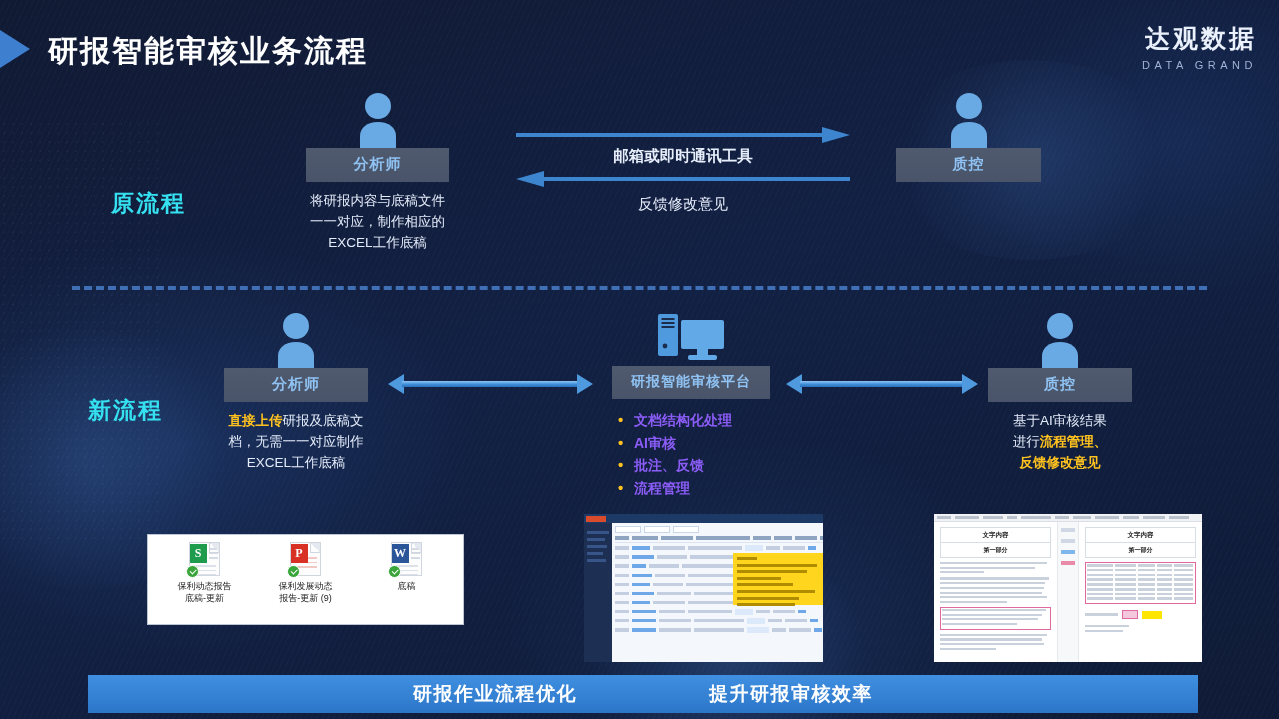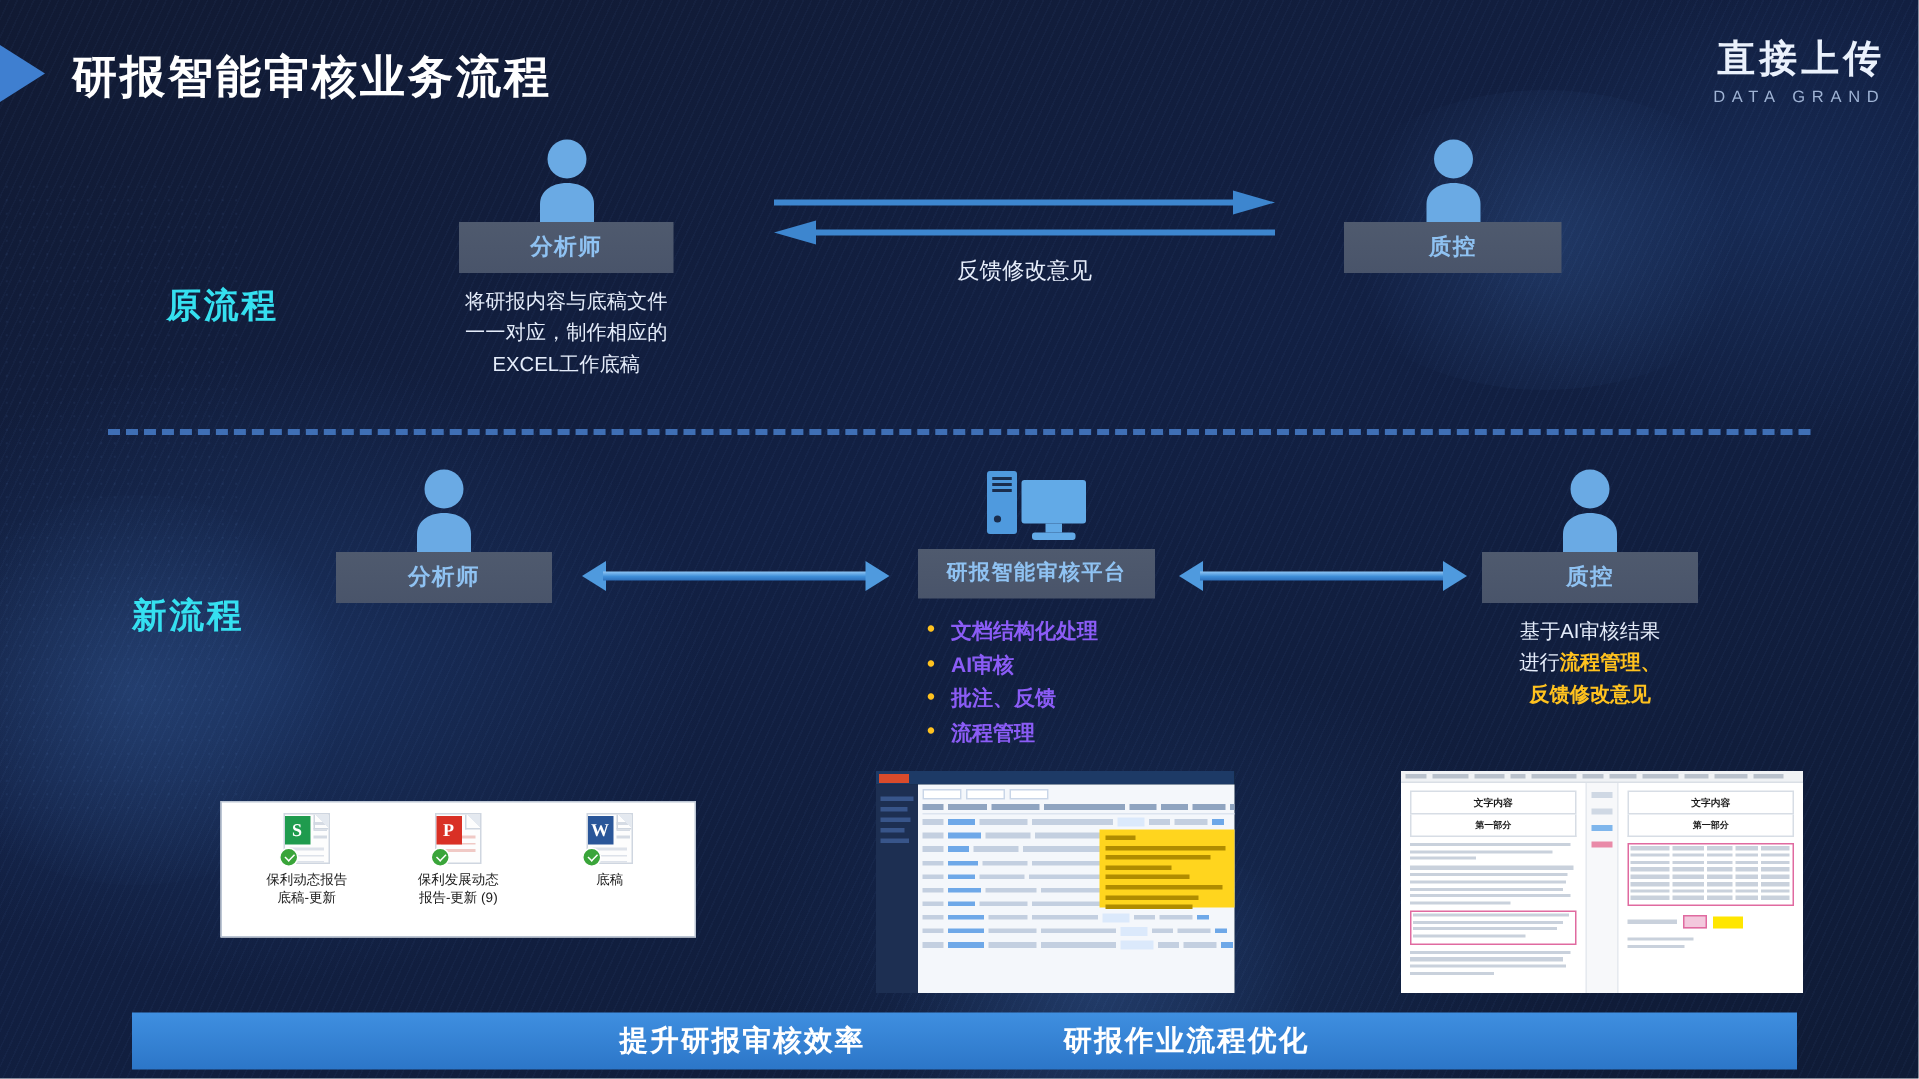--- a/index.html
+++ b/index.html
@@ -232,21 +232,21 @@
 
 <div class="bg-texture"></div>
 <div class="bg-dots"></div>
 <div class="bg-blob" style="left:-60px;top:330px;width:300px;height:260px;"></div>
 <div class="bg-blob" style="left:560px;top:560px;width:340px;height:200px;"></div>
 <div class="bg-blob" style="left:880px;top:60px;width:300px;height:200px;"></div>
 
 <div class="header-tri"></div>
 <div class="page-title">研报智能审核业务流程</div>
 <div class="logo">
-  <div class="logo-cn">直接上传</div>
+  <div class="logo-cn">达观数据</div>
   <div class="logo-en">DATA GRAND</div>
 </div>
 
 <div class="row-label" style="left:111px;top:188px;">原流程</div>
 
 <div style="position:absolute;left:306px;top:92px;width:143px;">
   <div style="display:flex;justify-content:center;">
     <svg class="person-icon" viewBox="0 0 52 56">
       <circle cx="26" cy="14" r="13" fill="#6aaae4"></circle>
       <path d="M26 30c-11 0-18 6-18 14v12h36V44c0-8-7-14-18-14z" fill="#6aaae4"></path>
@@ -254,20 +254,21 @@
   </div>
   <div class="role-chip">分析师</div>
   <div class="desc">将研报内容与底稿文件一一对应，制作相应的EXCEL工作底稿</div>
 </div>
 
 <div class="arrow-band" style="left:516px;top:118px;width:334px;">
   <div class="arrow-right" style="margin-top:9px;">
     <div class="shaft"></div>
       <div class="head"></div>
   </div>
+  <div class="arrow-label bold" style="margin-top:3px;">邮箱或即时通讯工具</div>
   <div class="arrow-left" style="margin-top:4px;">
     <div class="shaft"></div>
       <div class="head"></div>
   </div>
   <div class="arrow-label" style="margin-top:8px;">反馈修改意见</div>
 </div>
 
 <div style="position:absolute;left:896px;top:92px;width:145px;">
   <div style="display:flex;justify-content:center;">
     <svg class="person-icon" viewBox="0 0 52 56">
@@ -283,20 +284,21 @@
 <div class="row-label" style="left:88px;top:395px;">新流程</div>
 
 <div style="position:absolute;left:224px;top:312px;width:144px;">
   <div style="display:flex;justify-content:center;">
     <svg class="person-icon" viewBox="0 0 52 56">
       <circle cx="26" cy="14" r="13" fill="#6aaae4"></circle>
       <path d="M26 30c-11 0-18 6-18 14v12h36V44c0-8-7-14-18-14z" fill="#6aaae4"></path>
     </svg>
   </div>
   <div class="role-chip">分析师</div>
+  <div class="desc"><span class="hl">直接上传</span><span>研报及底稿文档，无需一一对应制作EXCEL工作底稿</span></div>
 </div>
 
 <div class="arrow-double" style="left:388px;top:374px;width:205px;">
   <div class="hl"></div>
     <div class="shaft"></div>
     <div class="hr"></div>
 </div>
 
 <div style="position:absolute;left:612px;top:310px;width:158px;">
   <div style="display:flex;justify-content:center;">
@@ -659,15 +661,15 @@
       </div>
       <div class="rs-para" style="margin-top:6px;">
         <s style="width:40%;"></s>
           <s style="width:34%;"></s>
       </div>
     </div>
   </div>
 </div>
 
 <div class="banner">
+  <span>研报作业流程优化</span>
   <span>提升研报审核效率</span>
-  <span>研报作业流程优化</span>
 </div>
 
 </body></html>

